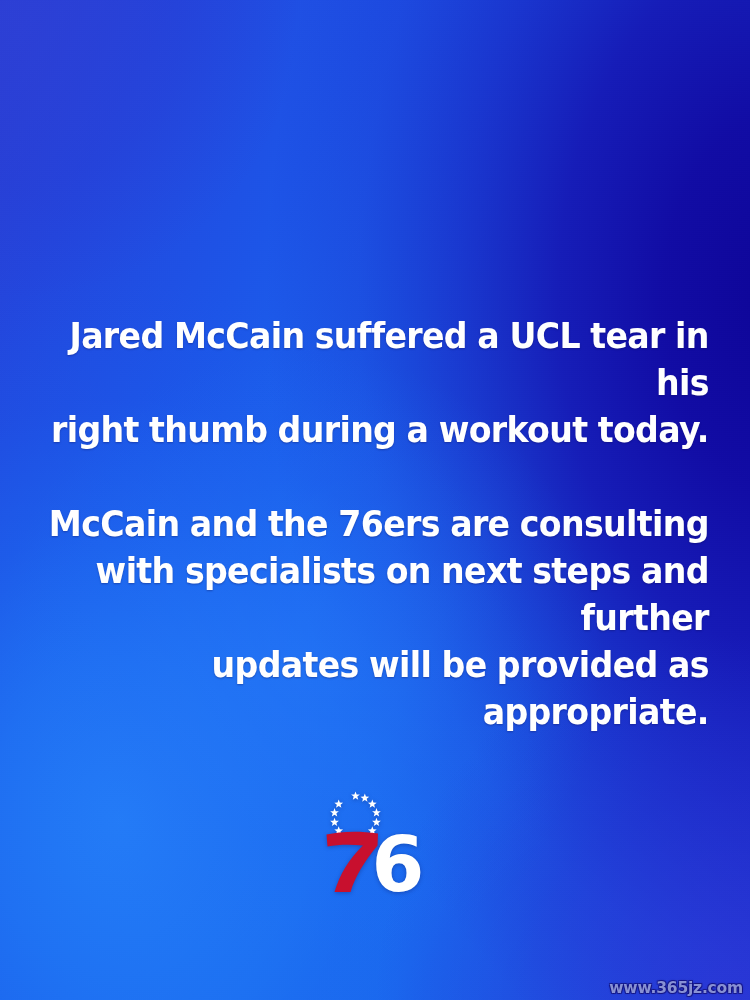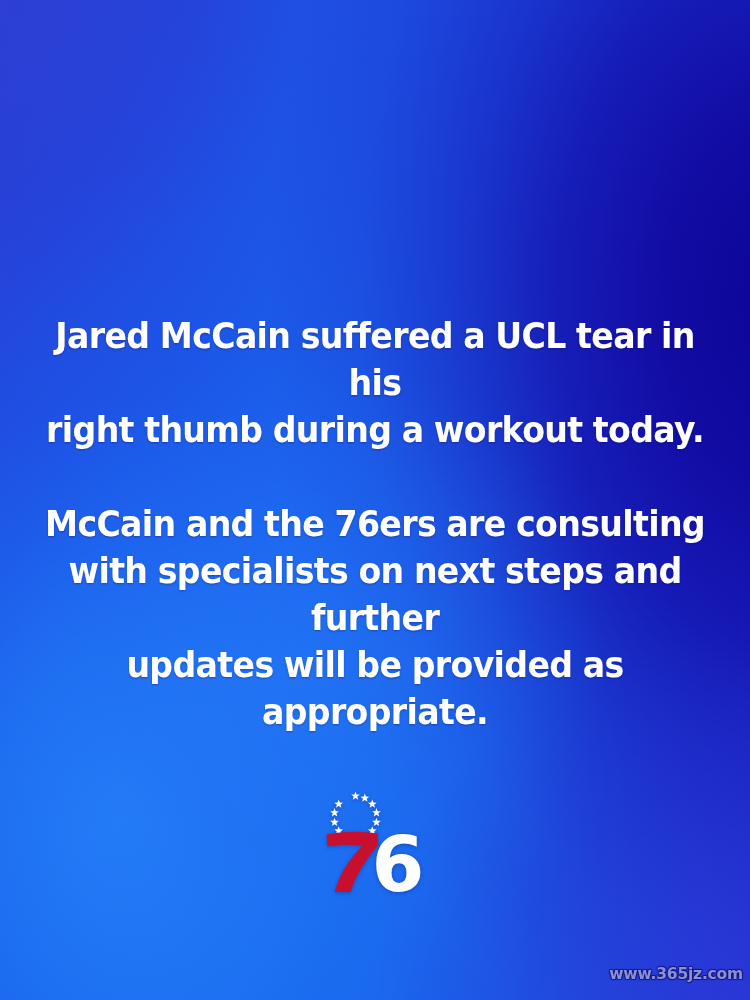--- a/index.html
+++ b/index.html
@@ -105,21 +105,21 @@
         rgba(0,0,0,0.045) 1px,
         rgba(0,0,0,0.045) 2px);
   }
 
   
   .message-block {
     position: absolute;
     left: 0;
     right: 0;
     top: 312px;
-    text-align: center;
+    text-align: right;
     padding: 0 18px;
     box-sizing: border-box;
     z-index: 5;
   }
 
   .message-paragraph {
     color: #ffffff;
     font-family: "DejaVu Sans", "Liberation Sans", sans-serif;
     font-weight: bold;
     font-size: 35.5px;
@@ -153,21 +153,21 @@
     display: block;
     width: 110px;
     height: 108px;
     filter: drop-shadow(0 1px 2px rgba(6, 4, 60, 0.3));
   }
 
   
   .watermark {
     position: absolute;
     right: 7px;
-    bottom: 17px;
+    bottom: 3px;
     z-index: 8;
     font-family: "DejaVu Sans", "Liberation Sans", sans-serif;
     font-size: 15.5px;
     font-weight: bold;
     letter-spacing: -0.2px;
     color: rgba(196, 208, 250, 0.72);
     text-shadow:
       -1px -1px 0 rgba(16, 12, 110, 0.62),
        1px -1px 0 rgba(16, 12, 110, 0.62),
       -1px  1px 0 rgba(16, 12, 110, 0.62),

